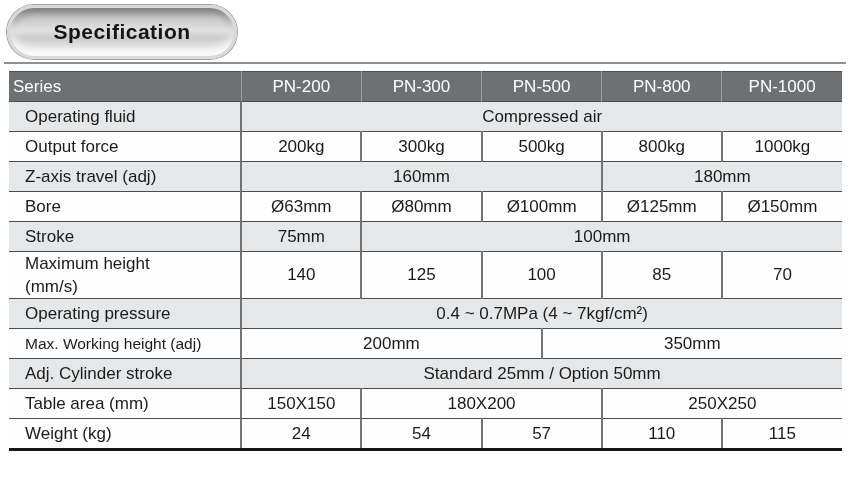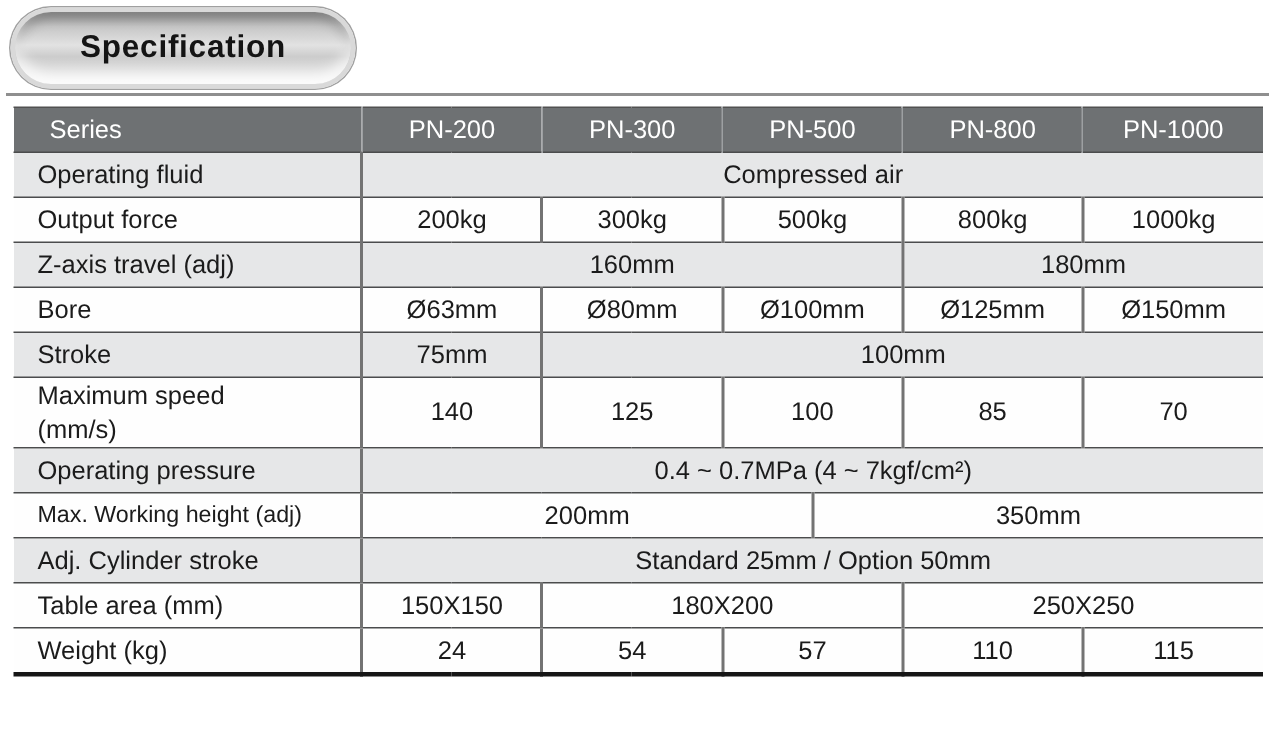--- a/index.html
+++ b/index.html
@@ -39,21 +39,21 @@
     vertical-align:middle;
     overflow:hidden;
   }
   thead th{
     background:var(--header-bg,#6e7173);
     color:var(--header-text,#ffffff);
     font-weight:bold;font-size:18px;
     text-align:center;
   }
   thead th.series{
-    text-align:left;padding-left:24px;
+    text-align:left;padding-left:4px;
   }
   thead th + th{border-left:1px solid #9da0a2;}
   tbody tr{border-top:1px solid #4b4c4d;}
   tbody tr.alt th,tbody tr.alt td{background:var(--alt-bg,#e6e7e8);}
   tbody tr:not(.alt) th,tbody tr:not(.alt) td{background:var(--row-bg,#fefefe);}
   tbody th.rlabel{
     text-align:left;padding-left:16px;
     white-space:pre-line;line-height:23px;
     font-size:17px;
   }
@@ -120,21 +120,21 @@
         <td colspan="2">Ø100mm</td>
         <td colspan="2">Ø125mm</td>
         <td colspan="2">Ø150mm</td>
       </tr>
       <tr class="alt">
         <th class="rlabel">Stroke</th>
         <td colspan="2">75mm</td>
         <td colspan="8">100mm</td>
       </tr>
       <tr>
-        <th class="rlabel">Maximum speed
+        <th class="rlabel">Maximum height
 (mm/s)</th>
         <td colspan="2">140</td>
         <td colspan="2">125</td>
         <td colspan="2">100</td>
         <td colspan="2">85</td>
         <td colspan="2">70</td>
       </tr>
       <tr class="alt">
         <th class="rlabel">Operating pressure</th>
         <td colspan="10">0.4 ~ 0.7MPa (4 ~ 7kgf/cm²)</td>

